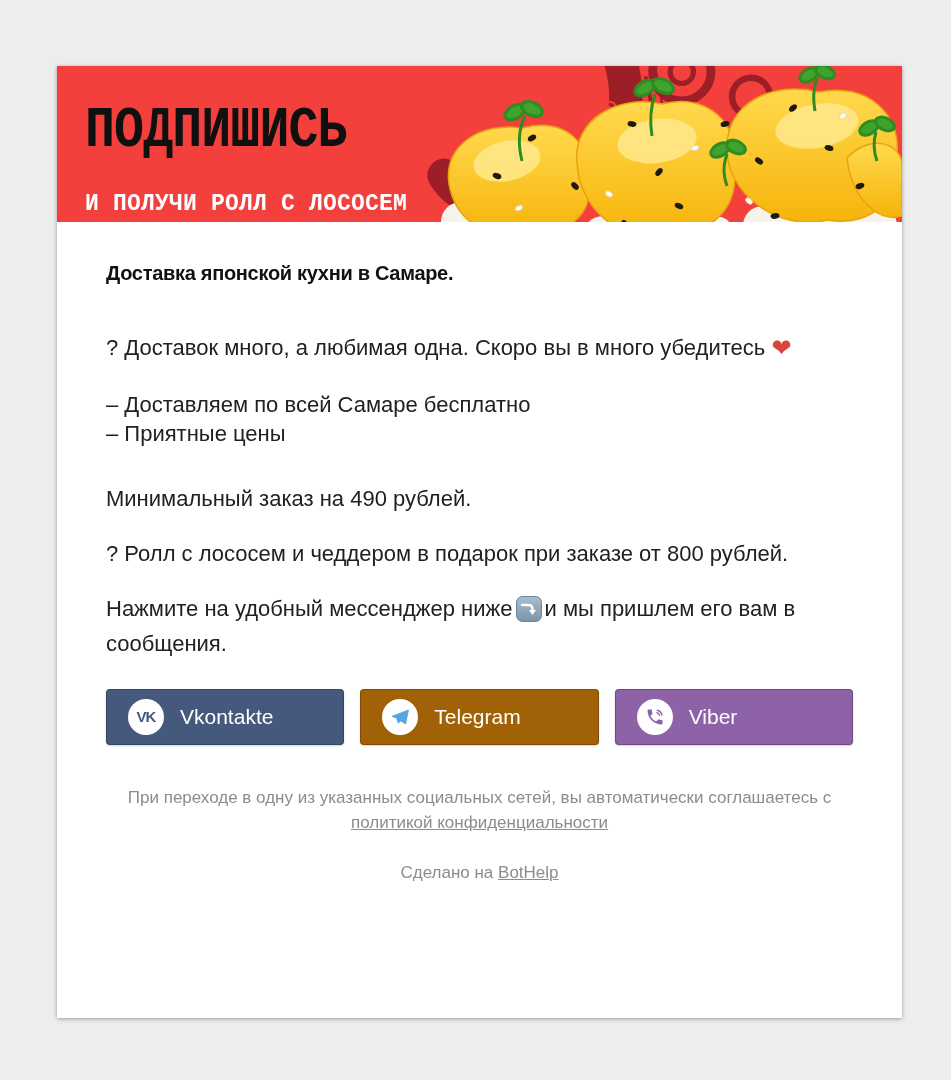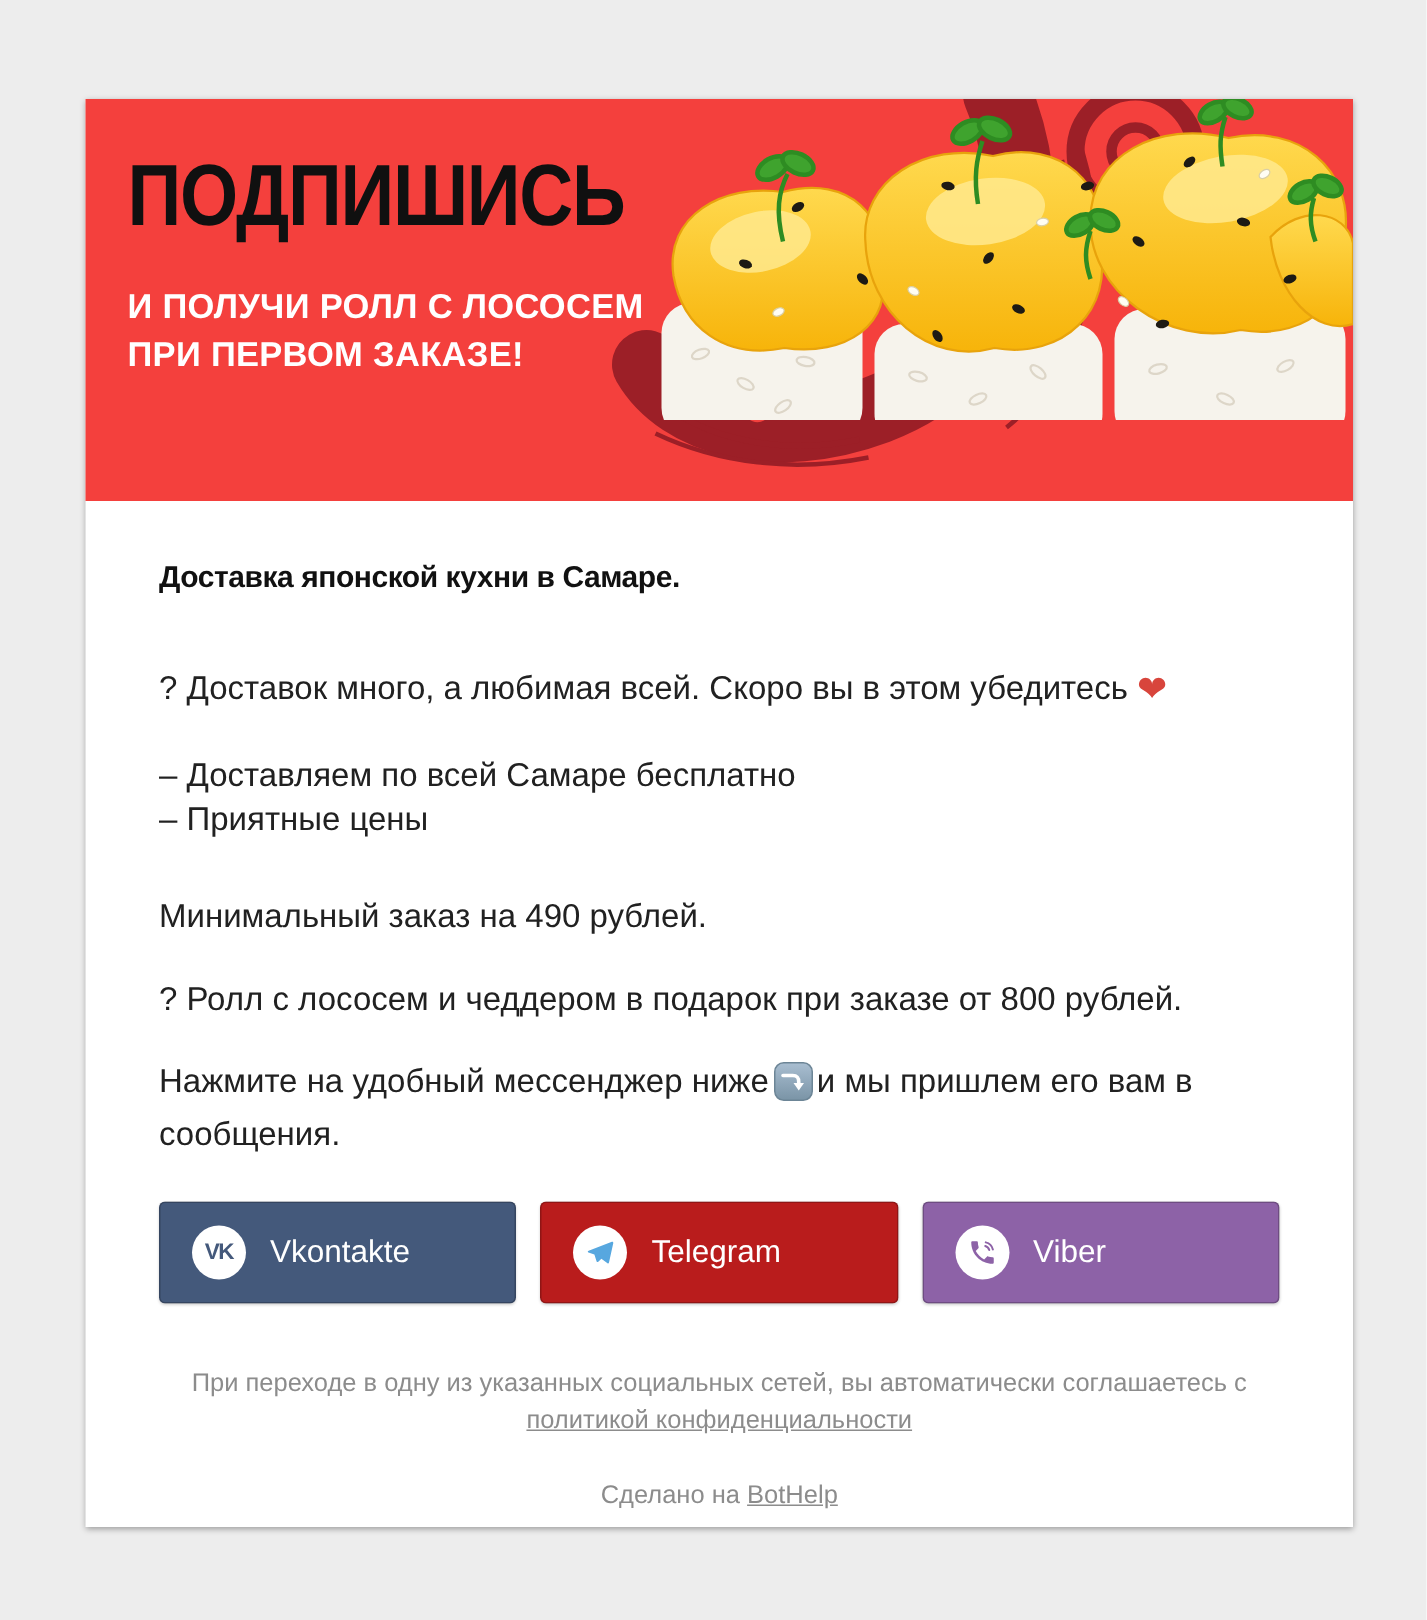--- a/index.html
+++ b/index.html
@@ -11,22 +11,23 @@
     overflow:hidden;
   }
   .card {
     position:absolute; left:57px; top:66px;
     width:845px; height:952px;
     background:#ffffff;
     box-shadow:0 1px 4px rgba(0,0,0,.35);
   }
   
   .banner {
-    position:relative; width:100%; height:268px;
+    position:relative; width:100%; height:156px;
     overflow:hidden;
+    font-family:Liberation Mono, monospace;
   }
   .banner-art { position:absolute; inset:0; width:100%; height:100%; }
   .banner-photo { position:absolute; right:0; top:0; height:214px; width:475px; }
   .banner-textblock { position:absolute; left:28px; top:36px; z-index:3; }
   .banner-title {
     font-size:58px; font-weight:bold; color:#101010;
     letter-spacing:-1px; transform:scaleX(.86); transform-origin:left top;
     line-height:1.0; margin-bottom:28px;
   }
   .banner-subtitle {
@@ -41,21 +42,21 @@
   }
   .para { font-size:22px; color:#212121; line-height:1.32; margin-bottom:26px; }
   .bullets { margin-bottom:36px; }
   .bullets .para { margin-bottom:0; }
   .heart { color:#d8453c; font-size:24px; vertical-align:-1px; }
   .cta { margin-bottom:31px; }
   .arrow-emoji { display:inline-block; vertical-align:-6px; margin:0 3px; }
   
   .buttons { display:flex; gap:16px; margin-bottom:40px; }
   .btn {
-    flex:1; height:68px; border-radius:4px;
+    flex:1; height:56px; border-radius:4px;
     display:flex; align-items:center;
     padding-left:21px; gap:16px;
     color:#ffffff; font-size:21px;
     border:1px solid rgba(0,0,0,.22);
     box-shadow:0 1px 2px rgba(0,0,0,.18);
     cursor:pointer; text-decoration:none;
   }
   .btn-circle {
     width:36px; height:36px; border-radius:50%;
     background:#ffffff; flex:0 0 36px;
@@ -196,21 +197,21 @@
         <div>И ПОЛУЧИ РОЛЛ С ЛОСОСЕМ</div>
         <div>ПРИ ПЕРВОМ ЗАКАЗЕ!</div>
       </div>
     </div>
   </div>
 
   <div class="content">
 
     <div class="heading">Доставка японской кухни в Самаре.</div>
 
-    <p class="para"><span>? Доставок много, а любимая всей. Скоро вы в этом убедитесь</span> <span class="heart">❤</span></p>
+    <p class="para"><span>? Доставок много, а любимая одна. Скоро вы в много убедитесь</span> <span class="heart">❤</span></p>
 
     <div class="bullets">
       <p class="para">– Доставляем по всей Самаре бесплатно</p>
       <p class="para">– Приятные цены</p>
     </div>
 
     <p class="para">Минимальный заказ на 490 рублей.</p>
 
     <p class="para">? Ролл с лососем и чеддером в подарок при заказе от 800 рублей.</p>
 
@@ -228,21 +229,21 @@
 
     <div class="buttons">
 
       <a class="btn btn-vk" style="background: rgb(68, 89, 123);">
         <span class="btn-circle">
             <span class="vk-glyph">VK</span>
           </span>
         <span>Vkontakte</span>
       </a>
 
-      <a class="btn btn-tg" style="background: #b91c1c; text-align: center;">
+      <a class="btn btn-tg" style="background: #a16207; text-align: center;">
         <span class="btn-circle">
             <svg width="20" height="20" viewBox="0 0 24 24" aria-hidden="true">
               <path d="M21.5 3.4 2.9 10.6c-.9.4-.9 1.1-.1 1.4l4.7 1.5 1.8 5.6c.2.6.9.7 1.3.3l2.5-2.4 4.9 3.6c.5.3 1.1.1 1.2-.6L22.6 4.5c.2-.8-.4-1.4-1.1-1.1z" fill="currentColor"></path>
             </svg>
           </span>
         <span>Telegram</span>
       </a>
 
       <a class="btn btn-vb" style="background: rgb(141, 98, 167);">
         <span class="btn-circle">

